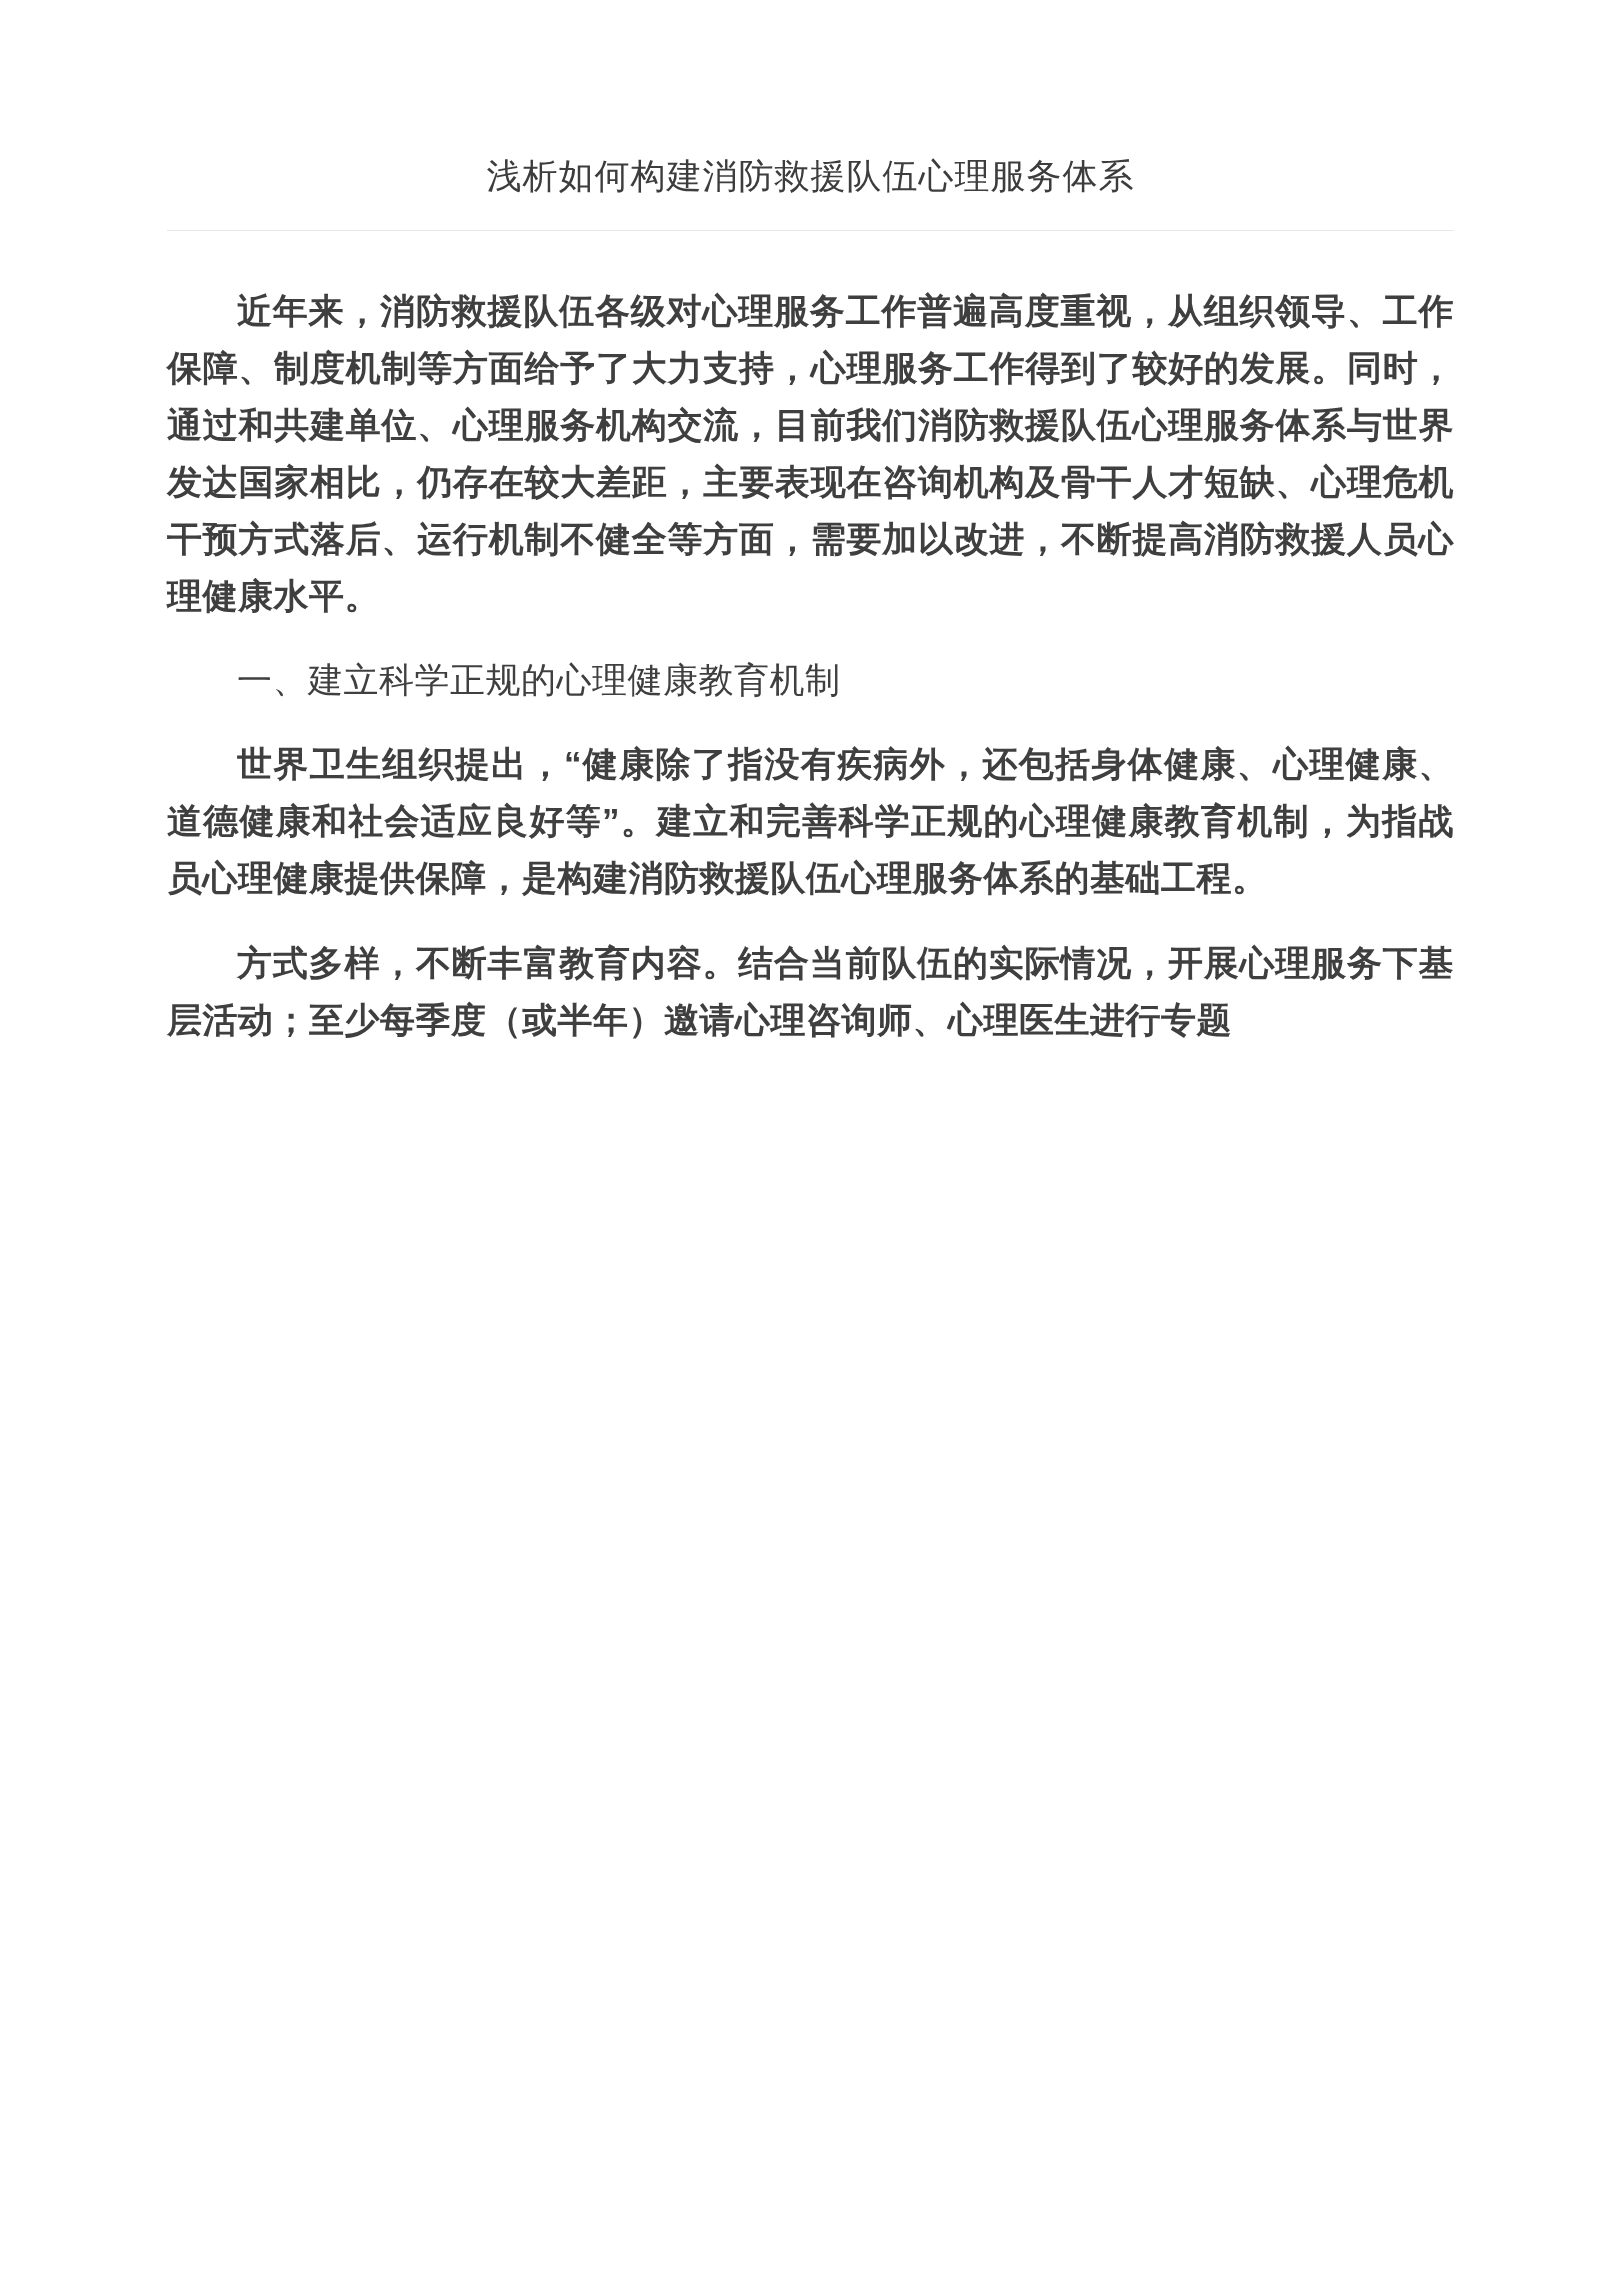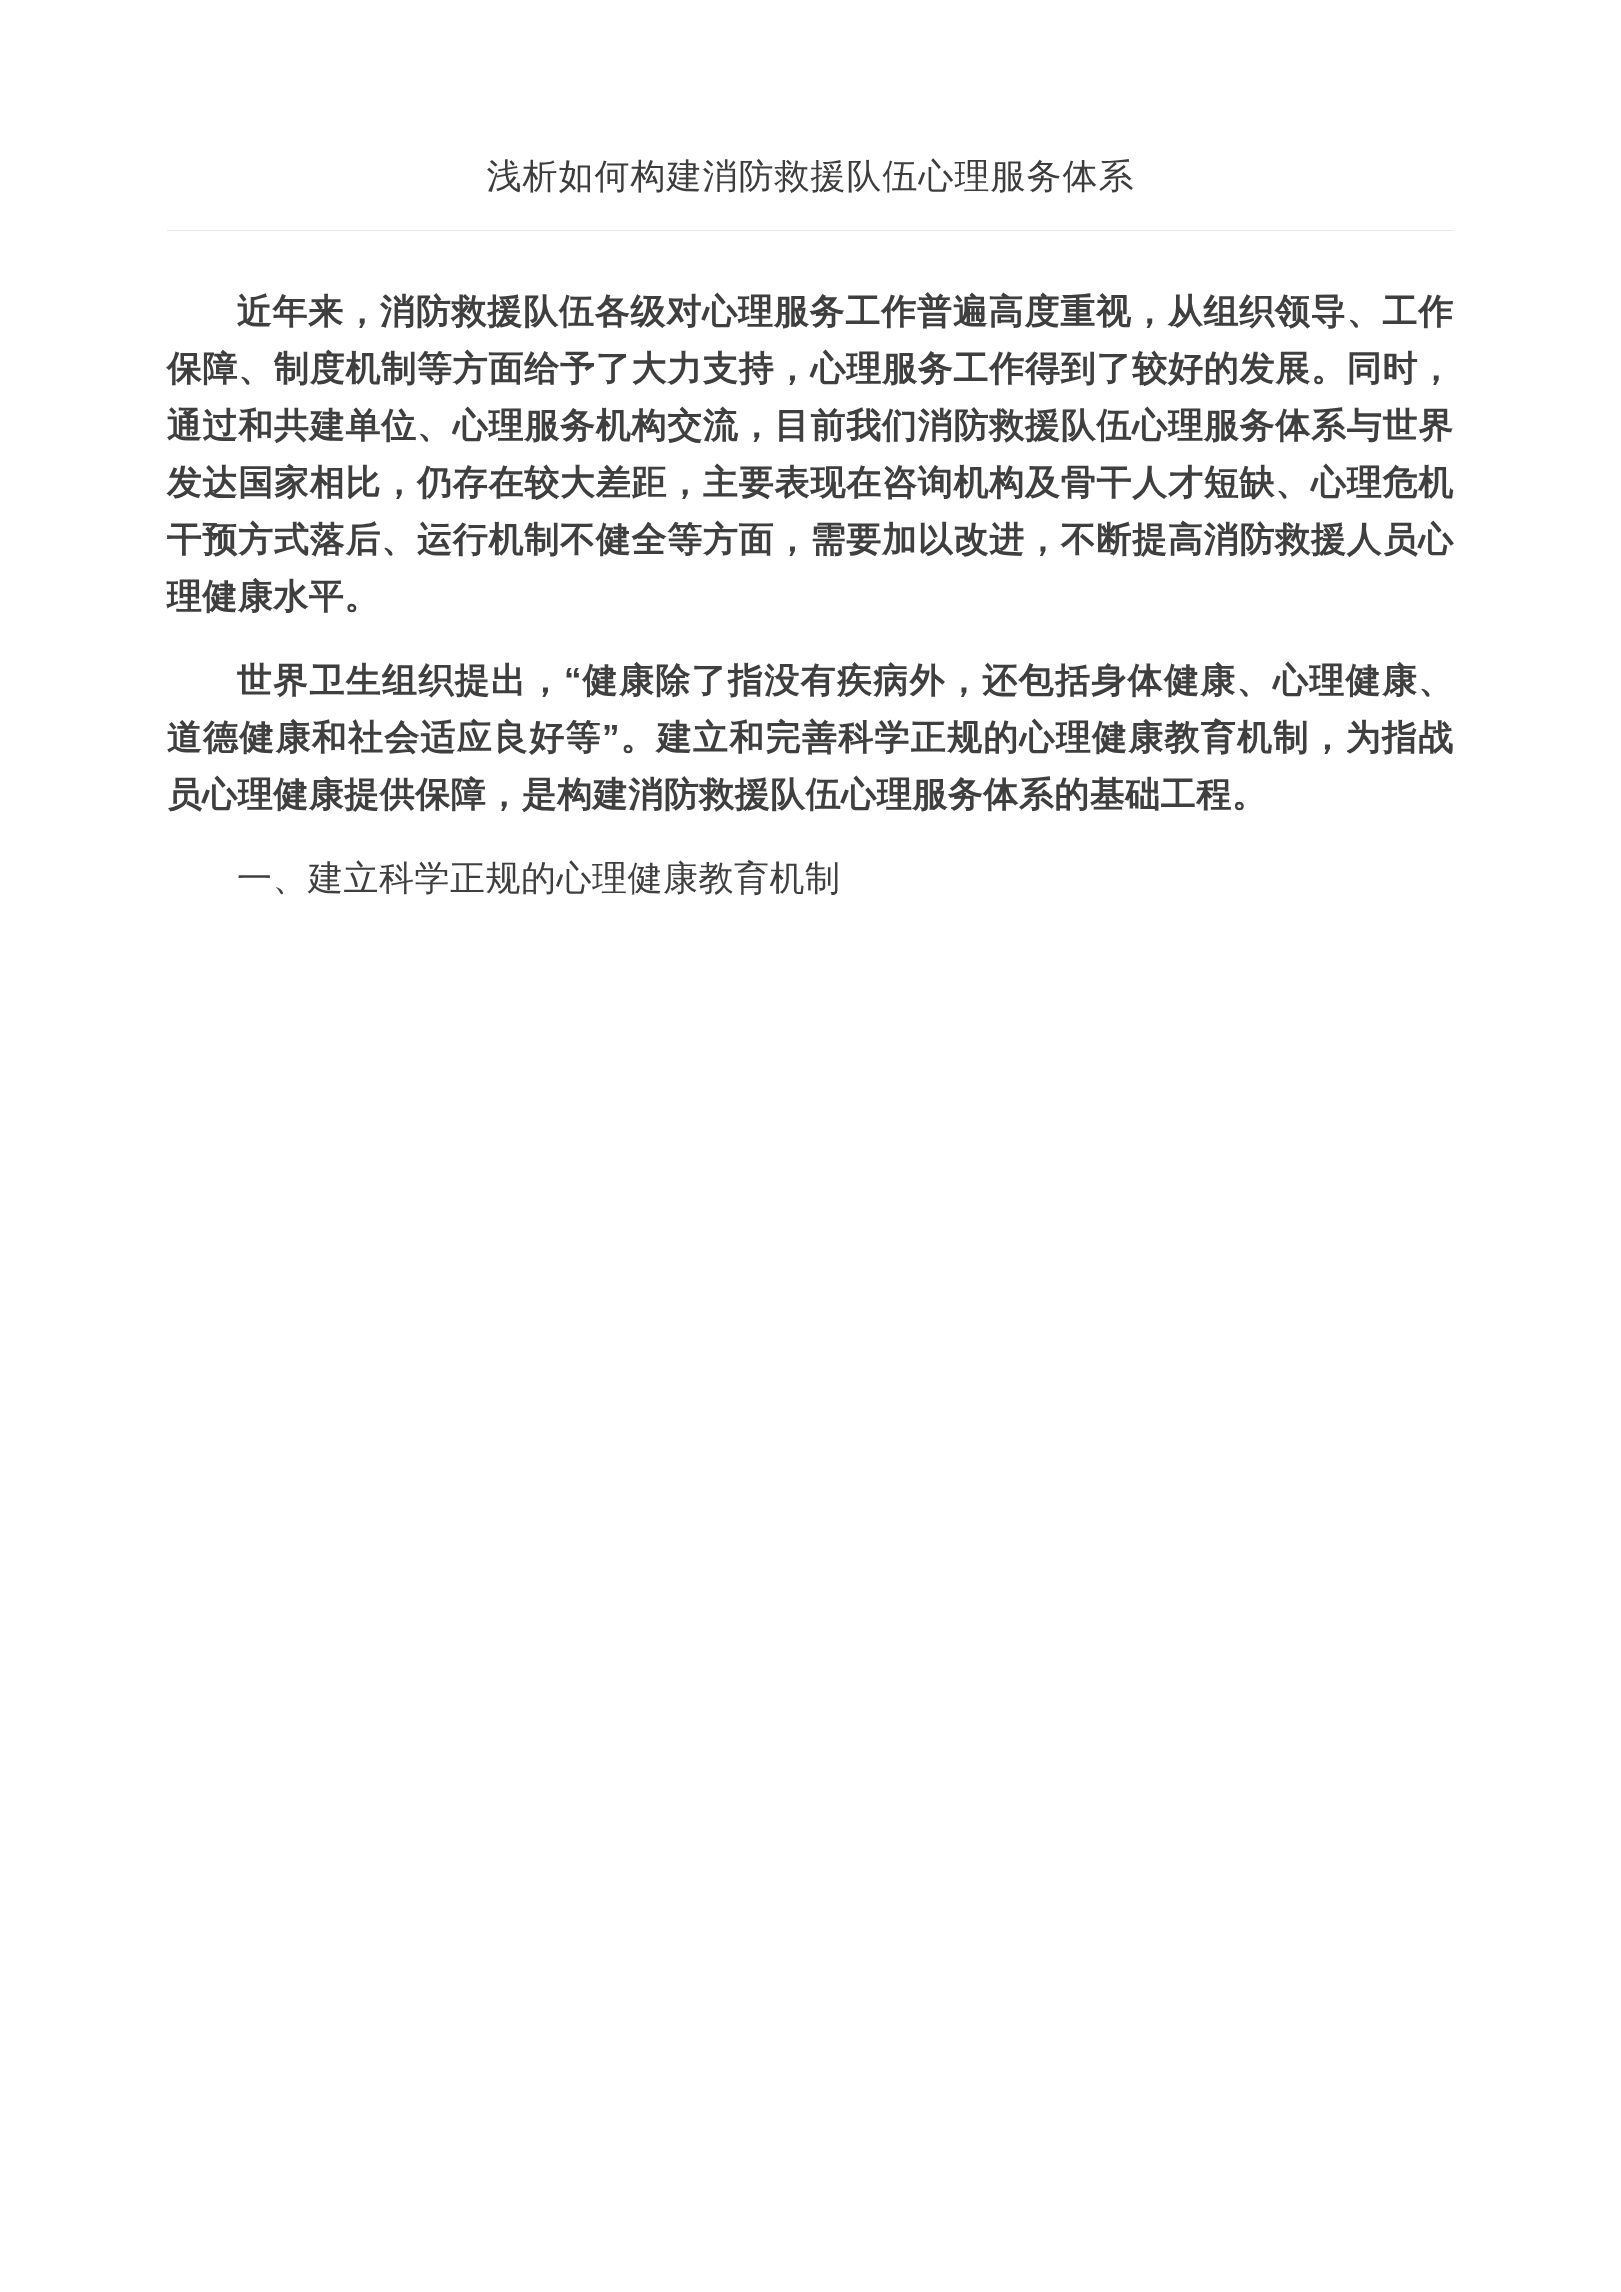--- a/index.html
+++ b/index.html
@@ -59,20 +59,21 @@
 <body>
 
 <div class="page">
 
   <h1 class="title">浅析如何构建消防救援队伍心理服务体系</h1>
 
   <hr class="divider">
 
   <p class="para">近年来，消防救援队伍各级对心理服务工作普遍高度重视，从组织领导、工作保障、制度机制等方面给予了大力支持，心理服务工作得到了较好的发展。同时，通过和共建单位、心理服务机构交流，目前我们消防救援队伍心理服务体系与世界发达国家相比，仍存在较大差距，主要表现在咨询机构及骨干人才短缺、心理危机干预方式落后、运行机制不健全等方面，需要加以改进，不断提高消防救援人员心理健康水平。</p>
 
+  <p class="para section-heading">一、建立科学正规的心理健康教育机制</p>
+
   <p class="para">世界卫生组织提出，“健康除了指没有疾病外，还包括身体健康、心理健康、道德健康和社会适应良好等”。建立和完善科学正规的心理健康教育机制，为指战员心理健康提供保障，是构建消防救援队伍心理服务体系的基础工程。</p>
 
-  <p class="para section-heading">一、建立科学正规的心理健康教育机制</p>
 
-
+  <p class="para">方式多样，不断丰富教育内容。结合当前队伍的实际情况，开展心理服务下基层活动；至少每季度（或半年）邀请心理咨询师、心理医生进行专题</p>
 
 </div>
 
 
 </body></html>

